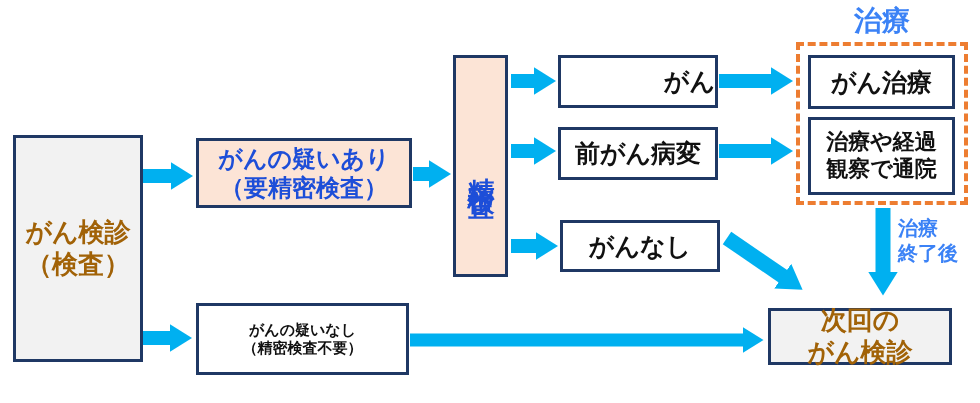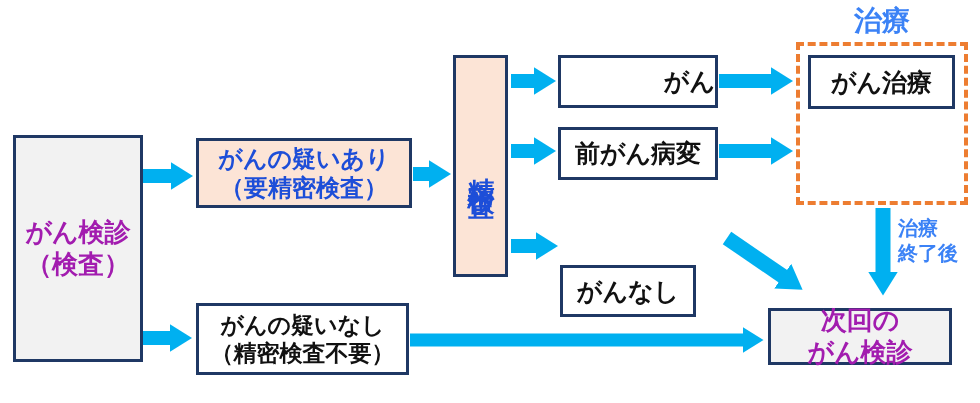--- a/index.html
+++ b/index.html
@@ -21,21 +21,21 @@
     justify-content:center;
     text-align:center;
     font-weight:bold;
     color:#111111;
     line-height:1.22;
     z-index:2;
     background:#ffffff;
   }
   .gray-fill{background:#f2f2f2;}
   .peach-fill{background:#fce4d6;}
-  .cyan-text{color:#a21caf;}
+  .cyan-text{color:#a16207;}
   .red-text{color:#1d4ed8;}
   .node span{display:block;}
   .vtext{
     writing-mode:vertical-rl;
     text-orientation:upright;
     letter-spacing:5px;
   }
   .free-label{
     position:absolute;
     font-weight:bold;
@@ -96,37 +96,41 @@
   </div>
 
   <div class="node" style="left:558px;top:55px;width:160px;height:53px;font-size:25px;align-items:flex-end;">
     <span>がん</span>
   </div>
 
   <div class="node" style="left:558px;top:127px;width:160px;height:53px;font-size:25px;">
     <span>前がん病変</span>
   </div>
 
-  <div class="node" style="left:560px;top:220px;width:136px;height:52px;font-size:25px;margin-top:45px;">
+  <div class="node" style="left:560px;top:220px;width:160px;height:52px;font-size:25px;">
     <span>がんなし</span>
   </div>
 
   <div class="node" style="left:808px;top:55px;width:147px;height:54px;font-size:25px;z-index:3;">
     <span>がん治療</span>
   </div>
 
+  <div class="node" style="left:808px;top:117px;width:147px;height:78px;font-size:22px;z-index:3;">
+    <span>治療や経過</span>
+    <span>観察で通院</span>
+  </div>
 
   <div class="free-label" style="left:898px;top:216px;font-size:20px;text-align:left;">
     <span style="display:block;">治療</span>
     <span style="display:block;">終了後</span>
   </div>
 
   <div class="node gray-fill cyan-text" style="left:768px;top:308px;width:184px;height:57px;font-size:26px;">
     <span>次回の</span>
     <span>がん検診</span>
   </div>
 
-  <div class="node" style="left:196px;top:303px;width:213px;height:72px;font-size:23px;">
+  <div class="node" style="left:196px;top:303px;width:213px;height:72px;font-size:15px;">
     <span>がんの疑いなし</span>
     <span>（精密検査不要）</span>
   </div>
 
 </div>
 
 </body></html>

